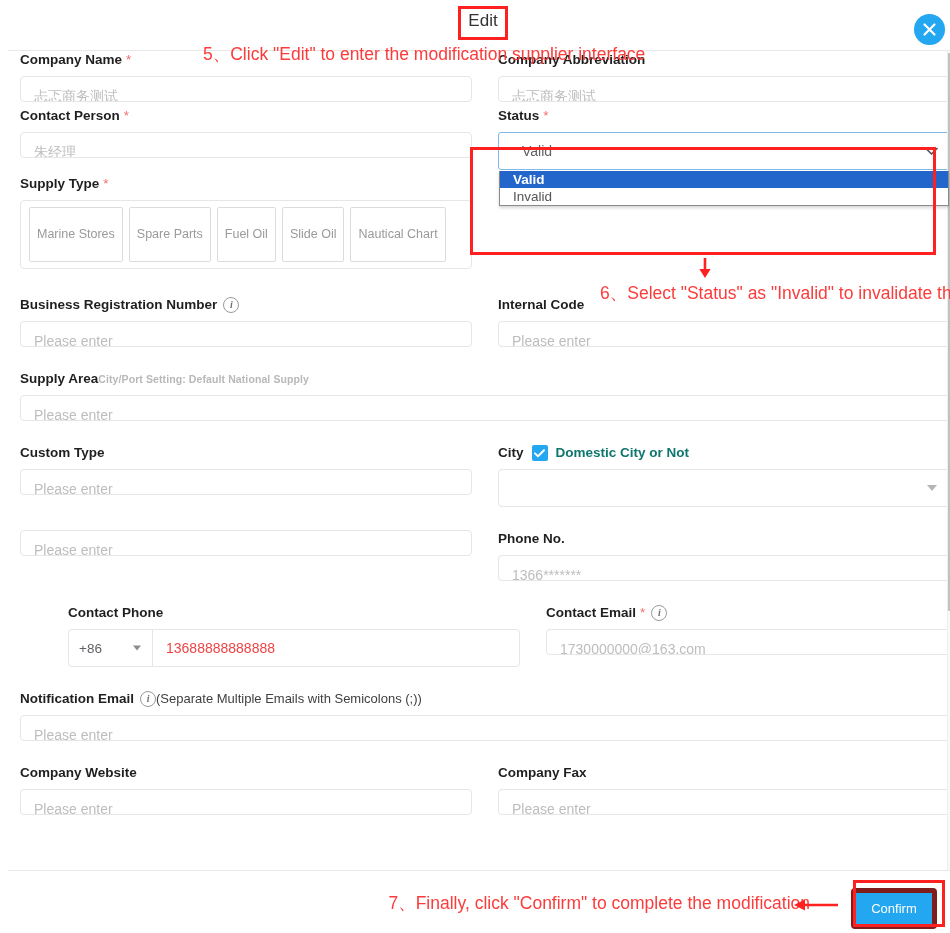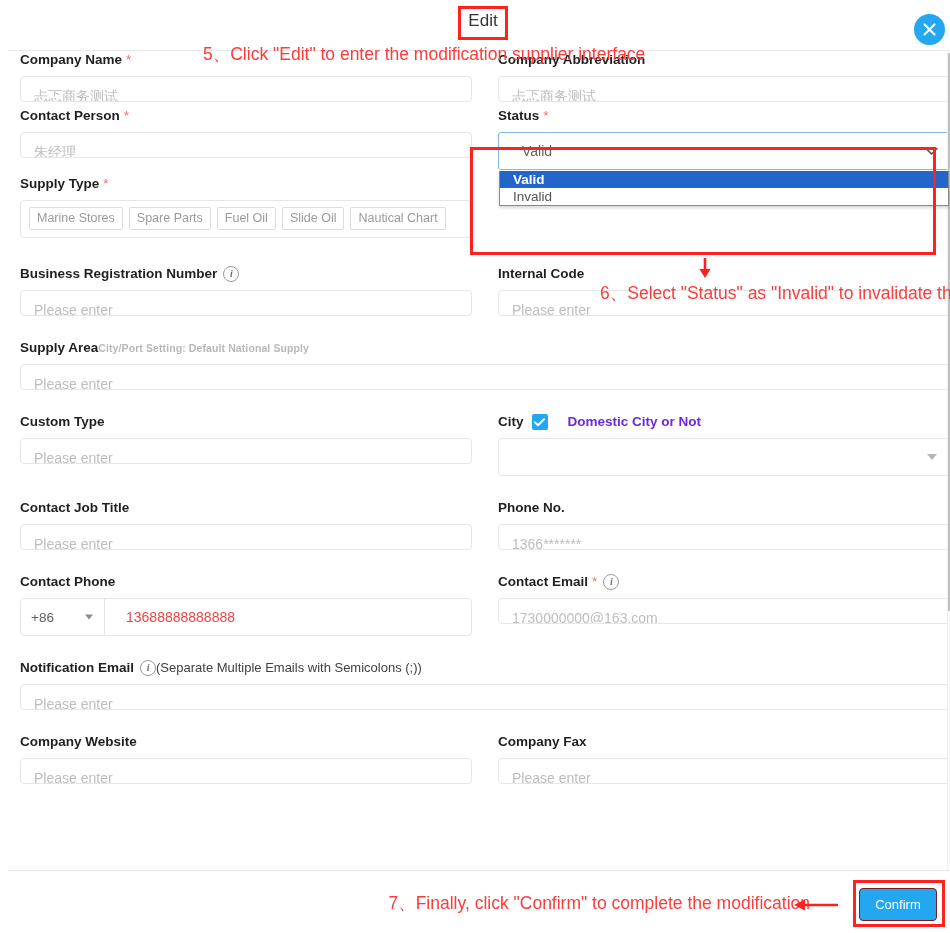--- a/index.html
+++ b/index.html
@@ -256,36 +256,35 @@
     gap: 6px;
     cursor: pointer;
   }
   .tag {
     border: 1px solid #dcdcdc;
     background: #fff;
     color: #9a9a9a;
     font-size: 12.5px;
     line-height: 20px;
     height: 21px;
-    padding: 0 7px;
+    padding: 16px 7px;
     border-radius: 2px;
     white-space: nowrap;
   }
 
   
   .phone-group {
     display: flex;
     width: 100%;
     box-sizing: border-box;
     height: 38px;
     border: 1px solid #e6e6e6;
     border-radius: 4px;
     overflow: hidden;
     background: #fff;
-    gap: 8px;
   }
   .phone-cc {
     width: 84px;
     flex: 0 0 84px;
     border-right: 1px solid #e6e6e6;
     display: flex;
     align-items: center;
     padding: 0 10px;
     font-size: 13.5px;
     color: #606266;
@@ -318,38 +317,38 @@
     width: 16px; height: 16px;
     background: #22a7f0;
     border-radius: 2px;
     display: inline-flex;
     align-items: center;
     justify-content: center;
     margin: 0 8px 0 8px;
     cursor: pointer;
     flex: 0 0 auto;
   }
-  .cbx-label { font-weight: bold; font-size: 13.5px; color: #6d28d9; margin-left: 12px; }
+  .cbx-label { font-weight: bold; font-size: 13.5px; color: #0f766e; }
 
   
   #footer {
     flex: 0 0 62px;
     height: 62px;
     border-top: 1px solid #e8e8e8;
     background: #fff;
     position: relative;
   }
   #confirm-button {
     position: absolute;
     right: 21px;
     top: 17px;
     width: 76px;
     height: 31px;
     background: #22a7f0;
-    border: 1px solid #7f1d1d;
+    border: 5px solid #7f1d1d;
     border-radius: 4px;
     color: #fff;
     font-size: 13px;
     display: flex;
     align-items: center;
     justify-content: center;
     cursor: pointer;
   }
   #confirm-annot-box {
     position: absolute;
@@ -540,37 +539,34 @@
               <span></span>
               <span class="caret-sm"></span>
             </div>
           </div>
         </div>
       </div>
 
       <div class="row" style="margin-top:18px;">
         <div class="col">
           <div class="field">
-            <div class="flabel">
-              <span>Contact Job Title</span>
-            </div>
             <div class="input">Please enter</div>
           </div>
         </div>
         <div class="col">
           <div class="field">
             <div class="flabel">
               <span>Phone No.</span>
             </div>
             <div class="input">1366*******</div>
           </div>
         </div>
       </div>
 
-      <div class="row" style="margin-top:18px;">
+      <div class="row" style="margin-top:18px;margin-left:48px;">
         <div class="col">
           <div class="field">
             <div class="flabel">
               <span>Contact Phone</span>
             </div>
             <div class="phone-group">
               <div class="phone-cc">
                 <span>+86</span>
                 <span class="caret-sm"></span>
               </div>

